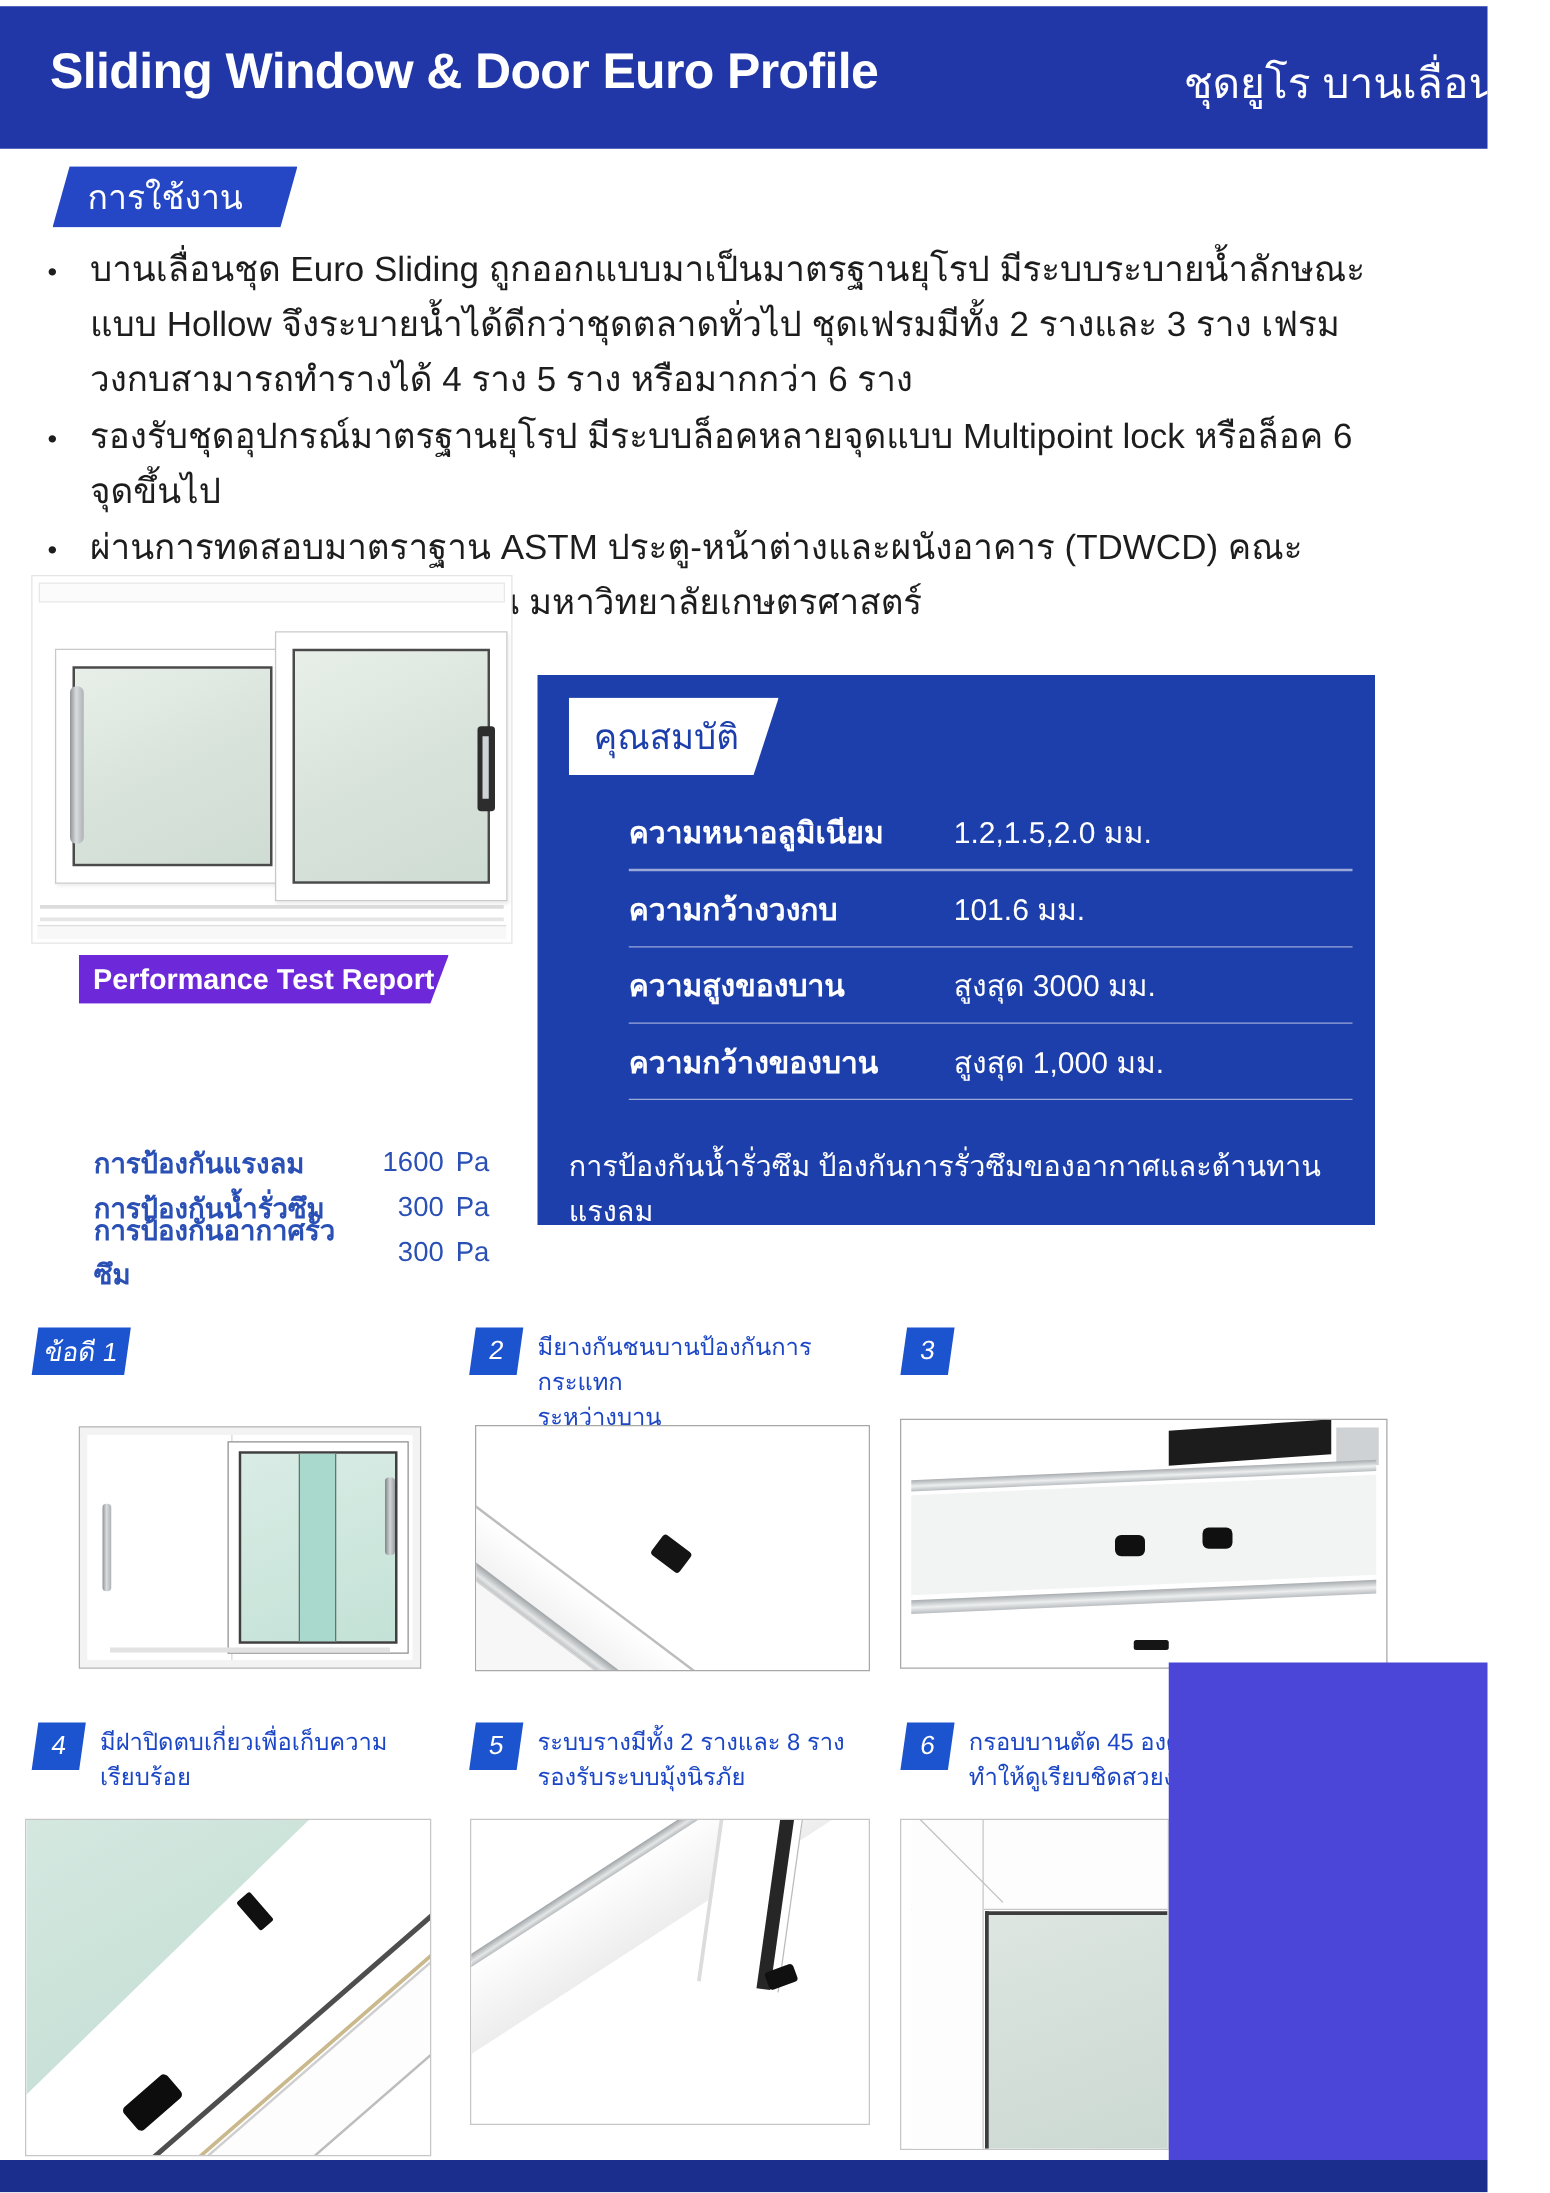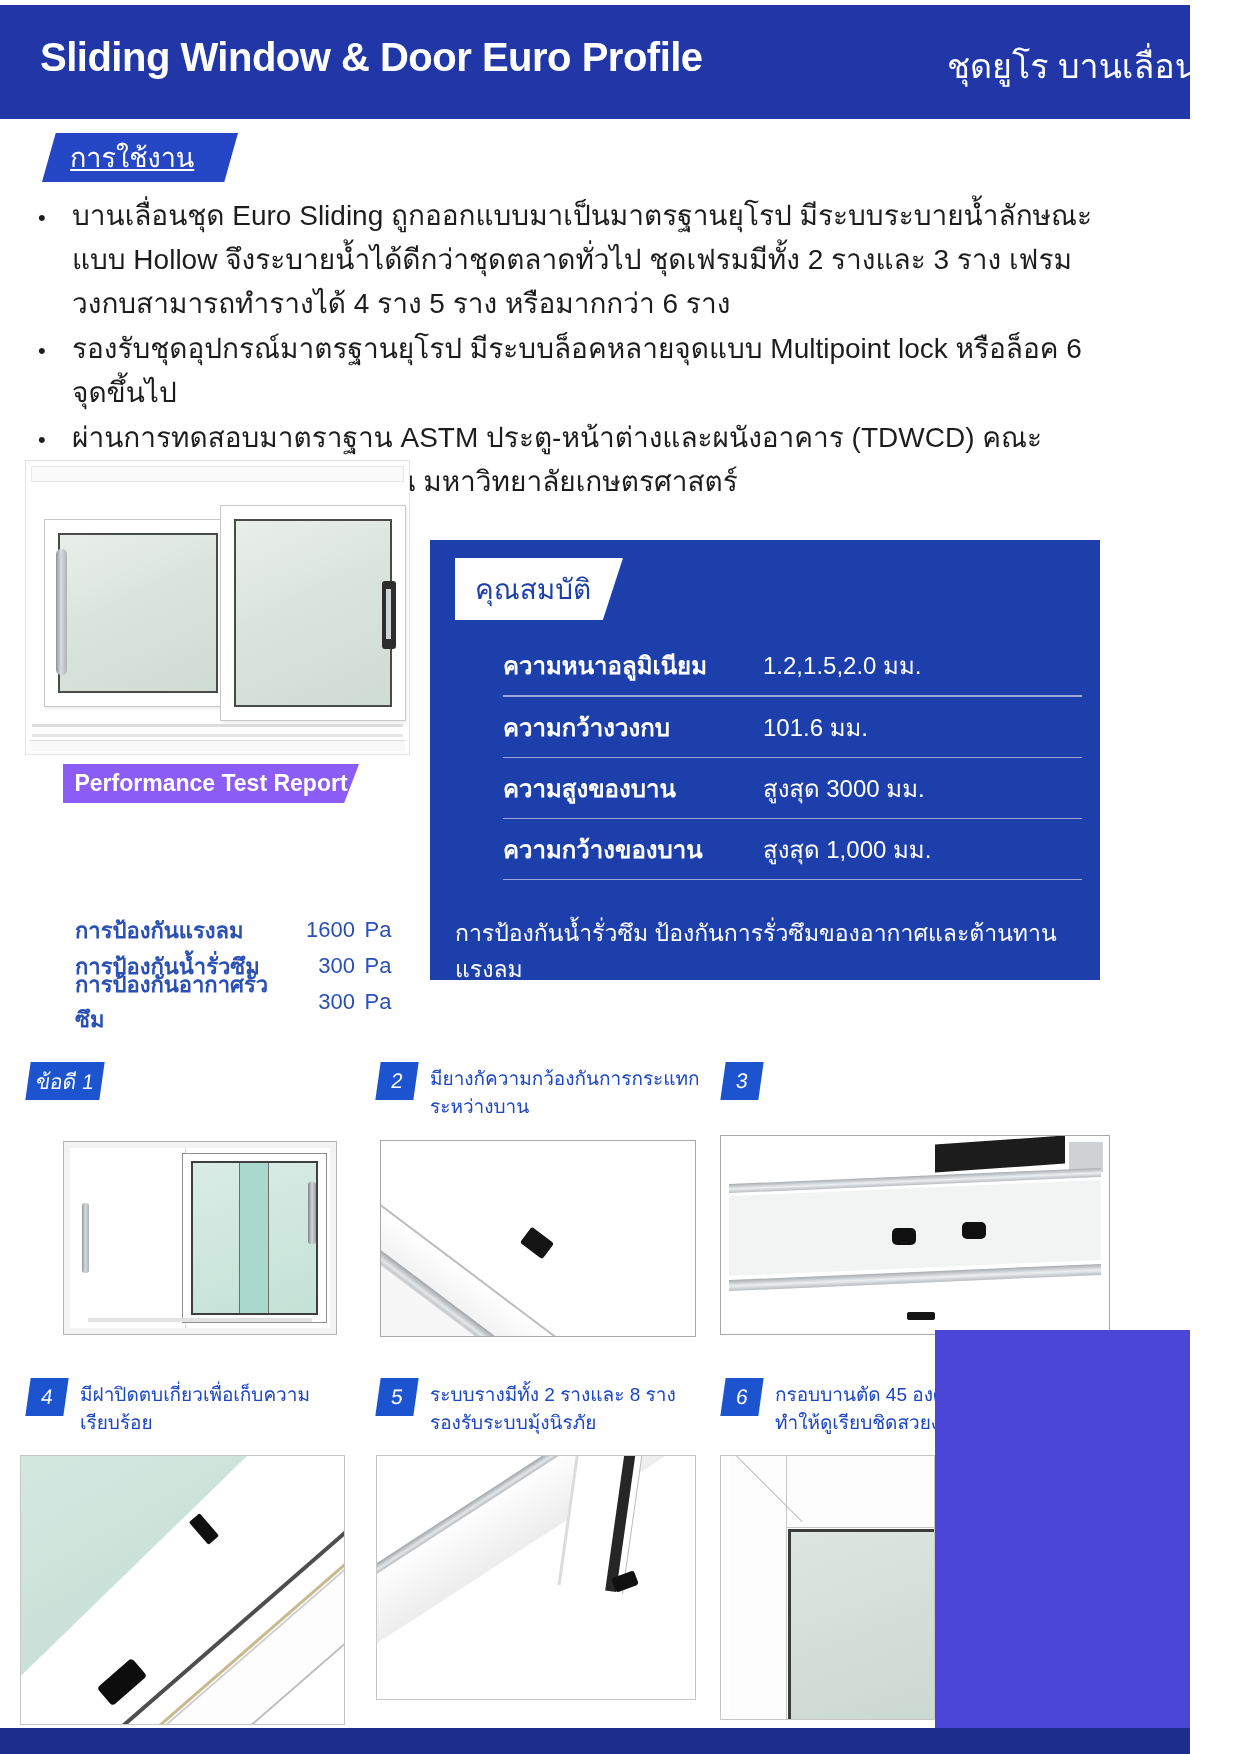--- a/index.html
+++ b/index.html
@@ -8,21 +8,21 @@
   .page { position:relative; width:1190px; height:1754px; background:#fff; overflow:hidden; }
 
   
   .header-bar { position:absolute; left:0; top:5px; width:1240px; height:114px; background:#2137a7; }
   .header-en { position:absolute; left:40px; top:30px; font-size:40px; font-weight:bold; color:#fff; letter-spacing:-0.5px; }
   .header-th { position:absolute; right:42px; top:34px; font-size:34px; color:#fff; }
 
   
   .usage-badge { position:absolute; left:42px; top:133px; width:196px; height:49px; background:#2547c6;
     clip-path:polygon(7% 0,100% 0,93% 100%,0 100%); display:flex; align-items:center; padding-left:28px;
-    color:#fff; font-size:27px;text-decoration:underline; }
+    color:#fff; font-size:27px; }
 
   
   .bullets { position:absolute; left:38px; top:194px; width:1070px; }
   .bullet { display:flex; font-size:28px; line-height:44px; color:#1d1d1d; margin-bottom:1px; }
   .bullet .dot { width:34px; flex:0 0 34px; font-size:22px; padding-top:2px; }
   .bullet .btxt { flex:1; }
 
   
   .photo-main { position:absolute; left:25px; top:460px; width:385px; height:295px; background:#fff; border:1px solid #e4e4e4; }
   .pm-head { position:absolute; left:5px; right:5px; top:5px; height:16px; background:#fbfbfb; border:1px solid #e8e8e8; }
@@ -45,21 +45,21 @@
     clip-path:polygon(0 0,100% 0,88% 100%,0 100%); display:flex; align-items:center; padding-left:20px;
     color:#1d3fab; font-size:28px; }
   .spec-rows { position:absolute; left:25px; right:18px; top:95px;margin-left:48px; }
   .spec-row { position:relative; height:60px; display:flex; align-items:center; }
   .spec-label { width:260px; font-size:24px; font-weight:bold; color:#fff; }
   .spec-value { font-size:24px; color:#fff; }
   .spec-div { height:1px; background:rgba(255,255,255,0.55); }
   .spec-note { position:absolute; left:25px; right:18px; top:375px; font-size:23px; color:#fff; }
 
   
-  .perf-btn { position:absolute; left:63px; top:764px; width:296px; height:39px; background:#8b5cf6;
+  .perf-btn { position:absolute; left:63px; top:764px; width:296px; height:39px; background:#6d28d9;
     clip-path:polygon(0 0,100% 0,95% 100%,0 100%); display:flex; align-items:center; justify-content:center;
     color:#fff; font-size:23px; font-weight:bold; }
   .perf-rows { position:absolute; left:75px; top:912px; width:330px; }
   .perf-row { display:flex; height:36px; align-items:center; color:#2a50b5; font-size:22px; }
   .perf-label { width:212px; font-weight:bold; }
   .perf-val { width:68px; text-align:right; }
   .perf-unit { width:46px; text-align:center; }
 
   
   .feat-label { position:absolute; display:flex; align-items:flex-start; }
@@ -230,21 +230,21 @@
       <span class="perf-unit">Pa</span>
     </div>
   </div>
 
   <div class="feat-label" style="left:28px; top:1062px; width:330px;">
     <span class="feat-badge">ข้อดี 1</span>
   </div>
   <div class="feat-label" style="left:378px; top:1062px; width:330px;">
     <span class="feat-badge">2</span>
     <span class="feat-lines">
-      <span class="feat-line">มียางกัความกว้องกันการกระแทก</span><br>
+      <span class="feat-line">มียางกันชนบานป้องกันการกระแทก</span><br>
       <span class="feat-line">ระหว่างบาน</span>
     </span>
   </div>
   <div class="feat-label" style="left:723px; top:1062px; width:430px;">
     <span class="feat-badge">3</span>
   </div>
 
   <div class="fphoto" style="left:28px; top:1140px; width:317px; height:205px;">
     <div class="f1-frame">
       <div class="f1-open"></div>

